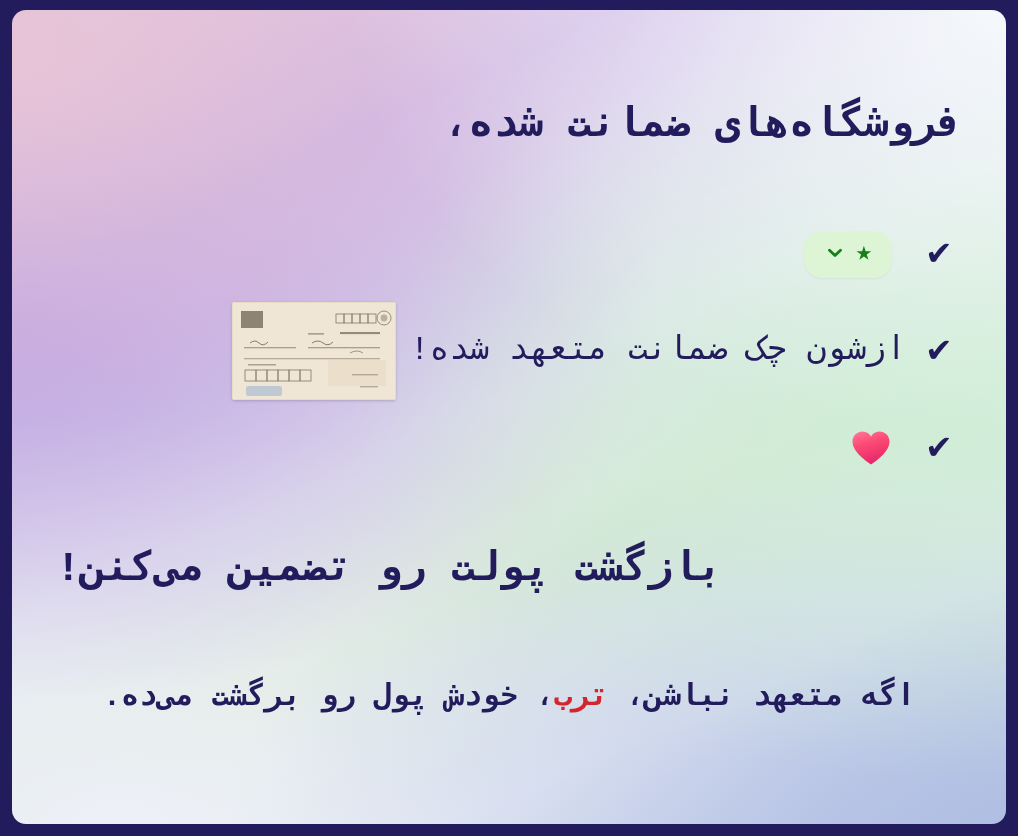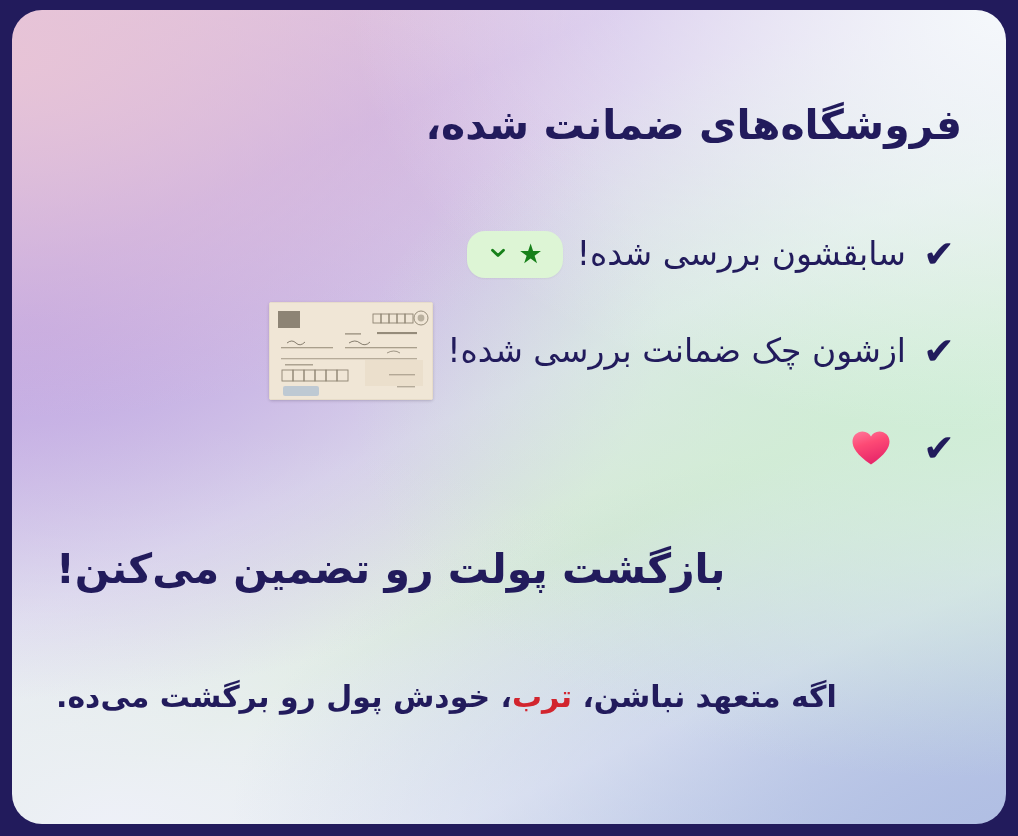--- a/index.html
+++ b/index.html
@@ -23,31 +23,32 @@
     background: #221b5c;
     box-sizing: border-box;
     padding: 10px 12px 12px 12px;
   }
 
   
   .card {
     position: relative;
     width: 100%;
     height: 100%;
-    border-radius: 30px;
+    border-radius: 14px;
     overflow: hidden;
     box-sizing: border-box;
     background:
       radial-gradient(120% 95% at 100% 0%,   rgba(246,250,252,0.97) 0%, rgba(246,250,252,0.0) 55%),
       radial-gradient(105% 80% at 95% 48%,   rgba(206,237,214,0.95) 0%, rgba(206,237,214,0.0) 58%),
       radial-gradient(120% 85% at 0% 6%,     rgba(232,196,214,0.95) 0%, rgba(232,196,214,0.0) 52%),
       radial-gradient(115% 85% at 2% 38%,    rgba(192,166,226,0.92) 0%, rgba(192,166,226,0.0) 55%),
       radial-gradient(130% 80% at 100% 100%, rgba(176,190,227,0.95) 0%, rgba(176,190,227,0.0) 60%),
       radial-gradient(130% 90% at 10% 100%,  rgba(238,240,248,0.98) 0%, rgba(238,240,248,0.0) 55%),
       linear-gradient(155deg, #e7cbdf 0%, #cdb6e6 22%, #e2e6ee 48%, #d8ead6 63%, #eef1f6 80%, #b9c6e6 100%);
+    font-family: Liberation Mono, monospace;
   }
 
   .card-inner {
     position: relative;
     width: 100%;
     height: 100%;
     box-sizing: border-box;
     padding: 0 40px;
   }
 
@@ -174,21 +175,21 @@
     line-height: 1.35;
     letter-spacing: -0.3px;
   }
 
   
   .footer-note {
     position: absolute;
     top: 666px;
     right: 44px;
     left: 44px;
-    text-align: left;
+    text-align: center;
     font-size: 30px;
     font-weight: bold;
     color: #221b5c;
     direction: rtl;
     line-height: 1.4;
   }
   .brand-red {
     color: #d2252e;
     font-weight: bold;
   }
@@ -199,36 +200,35 @@
 <div class="frame">
   <div class="card">
     <div class="card-inner">
 
       <div class="heading">فروشگاه‌های ضمانت شده،</div>
 
       <div class="bullets">
 
         <div class="bullet-row">
           <span class="check-mark">✔</span>
-          <span class="bullet-text">سابقشون بررسی شده!</span>
           <span class="bullet-extra">
             <span class="rating-badge">
               <span class="badge-star">★</span>
               <span class="badge-chevron">
                 <svg width="22" height="22" viewBox="0 0 22 22" aria-hidden="true">
                   <path d="M5.5 8.2 L11 13.6 L16.5 8.2" fill="none" stroke="#17801a" stroke-width="2.8" stroke-linecap="round" stroke-linejoin="round"></path>
                 </svg>
               </span>
             </span>
           </span>
         </div>
 
         <div class="bullet-row">
           <span class="check-mark">✔</span>
-          <span class="bullet-text">ازشون چک ضمانت بررسی شده!</span>
+          <span class="bullet-text">ازشون چک ضمانت متعهد شده!</span>
           <span class="bullet-extra">
             <span class="cheque-thumb">
               <svg width="164" height="98" viewBox="0 0 164 98" aria-hidden="true">
                 <rect x="0" y="0" width="164" height="98" fill="#f0e6d6"></rect>
                 <rect x="0" y="0" width="164" height="98" fill="none" stroke="#ded2bd" stroke-width="1"></rect>
 
                 <rect x="9" y="9" width="22" height="17" fill="#6c6354" opacity="0.75"></rect>
 
                 <g fill="none" stroke="#8d8371" stroke-width="0.9">
                   <rect x="104" y="12" width="8" height="9"></rect>

